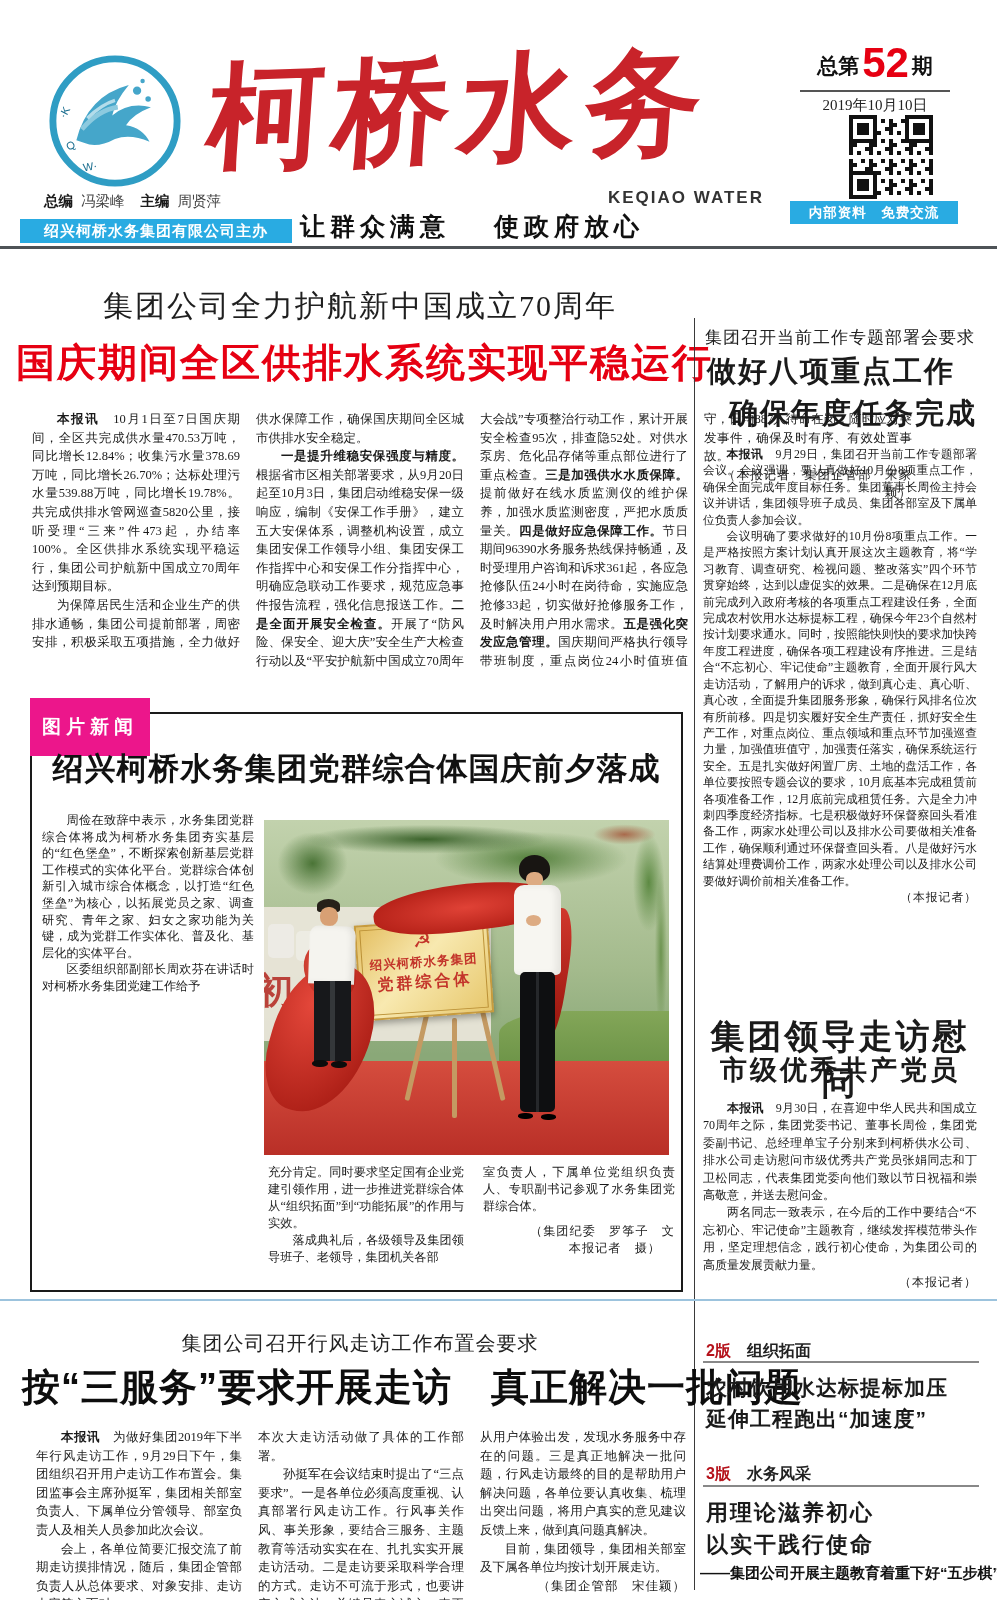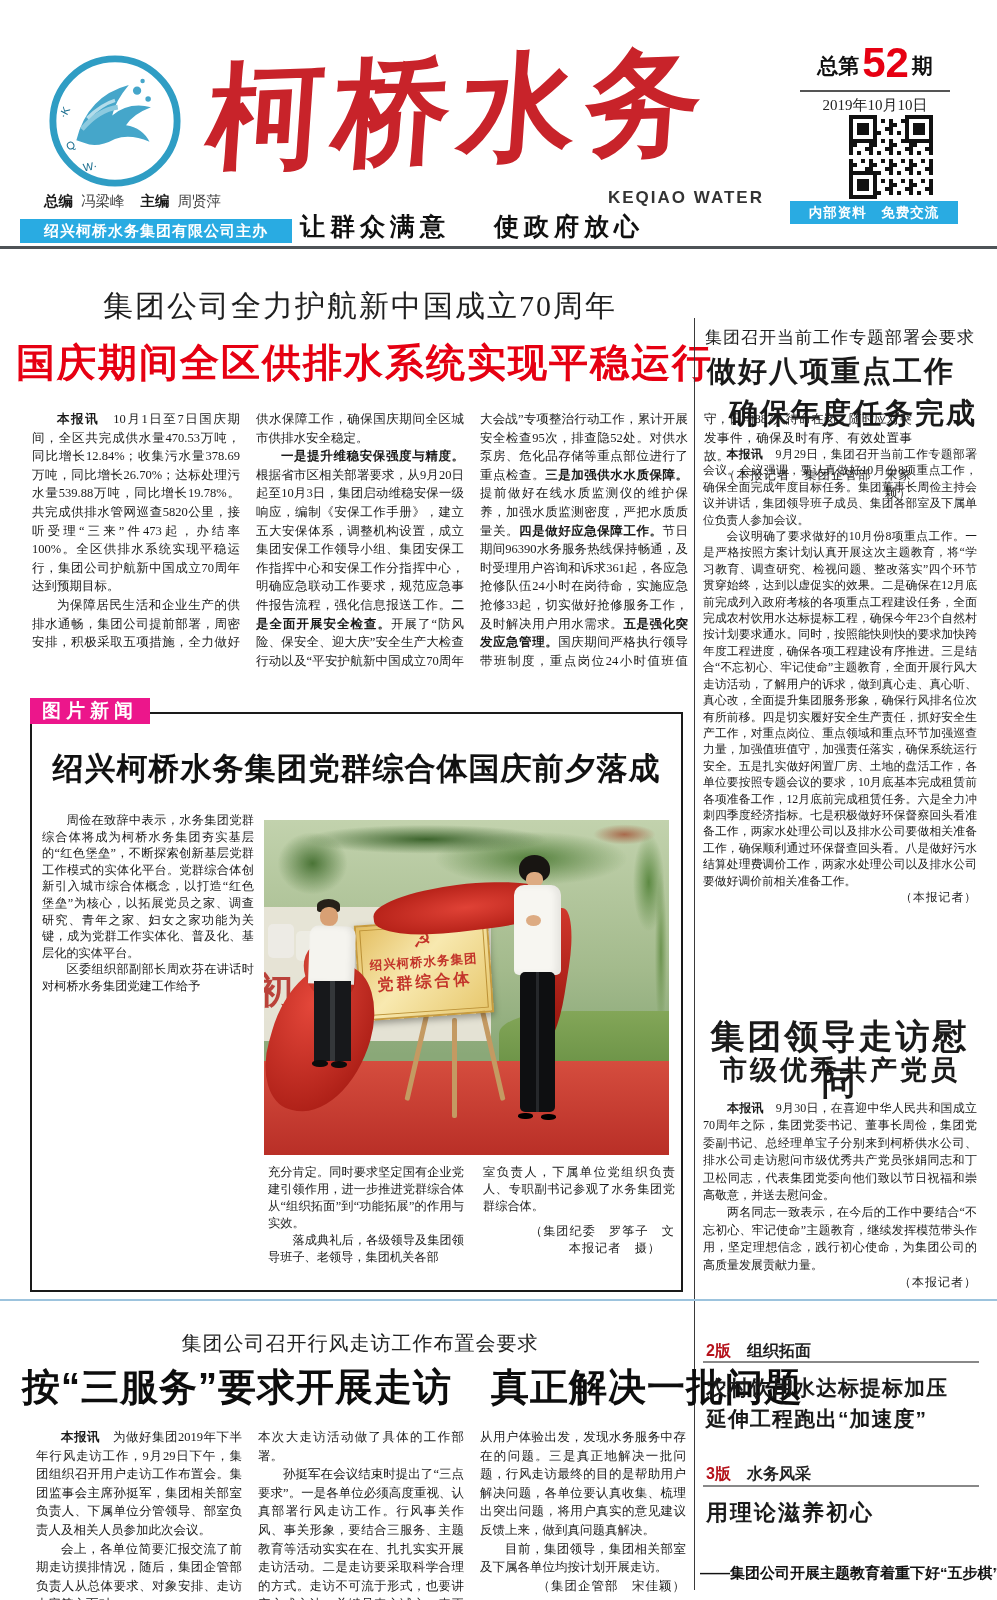--- a/index.html
+++ b/index.html
@@ -54,21 +54,21 @@
   .k-kicker{left:703px;top:326px;width:274px;text-align:center;font-size:17px;color:#222;letter-spacing:1px}
   .k-h1{left:703px;top:352px;width:274px;font-family:"Liberation Sans",sans-serif;font-weight:900;
         font-size:29px;letter-spacing:2px;padding-left:4px;box-sizing:border-box}
   .k-h2{left:703px;top:394px;width:274px;text-align:right;font-family:"Liberation Sans",sans-serif;
         font-weight:900;font-size:29px;letter-spacing:2px}
   .k-body{left:703px;top:446px;width:274px;font-size:11.8px;line-height:16.4px}
 
   
   .pbox{left:30px;top:712px;width:653px;height:580px;border:2px solid #1a1a1a;box-sizing:border-box}
   .ptag{left:30px;top:698px;background:#ec168b;color:#fff;font-family:"Liberation Sans",sans-serif;
-        font-weight:bold;font-size:19px;letter-spacing:5px;padding:0 12px}
+        font-weight:bold;font-size:19px;letter-spacing:5px;padding:16px 12px}
   .phead{left:36px;top:748px;width:641px;text-align:center;font-family:"Liberation Sans",sans-serif;
          font-weight:900;font-size:31px;letter-spacing:1px;color:#111}
   .pcol1{left:42px;top:812px;width:212px;height:442px;font-size:12.2px;line-height:16.6px}
   .pcol2{left:268px;top:1164px;width:196px;height:120px;font-size:12.2px;line-height:17px}
   .pcol3{left:483px;top:1164px;width:192px;height:120px;font-size:12.2px;line-height:17px}
   .pcol3 .byl{margin-top:8px}
   .pcol3 .byl2{margin-top:0;padding-right:14px}
 
   
   .photo{left:264px;top:820px;width:405px;height:335px;overflow:hidden;
@@ -745,15 +745,16 @@
   </div>
 
   <div class="abs t-row t-row1"><span class="t-page">2版</span><span class="t-sec">组织拓面</span></div>
   <div class="abs t-rule1"></div>
   <div class="abs t1-l1">农村饮用水达标提标加压</div>
   <div class="abs t1-l2">延伸工程跑出“加速度”</div>
 
   <div class="abs t-row t-row2"><span class="t-page">3版</span><span class="t-sec">水务风采</span></div>
   <div class="abs t-rule2"></div>
   <div class="abs t2-l1">用理论滋养初心</div>
+  <div class="abs t2-l2">以实干践行使命</div>
   <div class="abs t2-sub">——集团公司开展主题教育着重下好“五步棋”</div>
 
 </div>
 
 </body></html>

